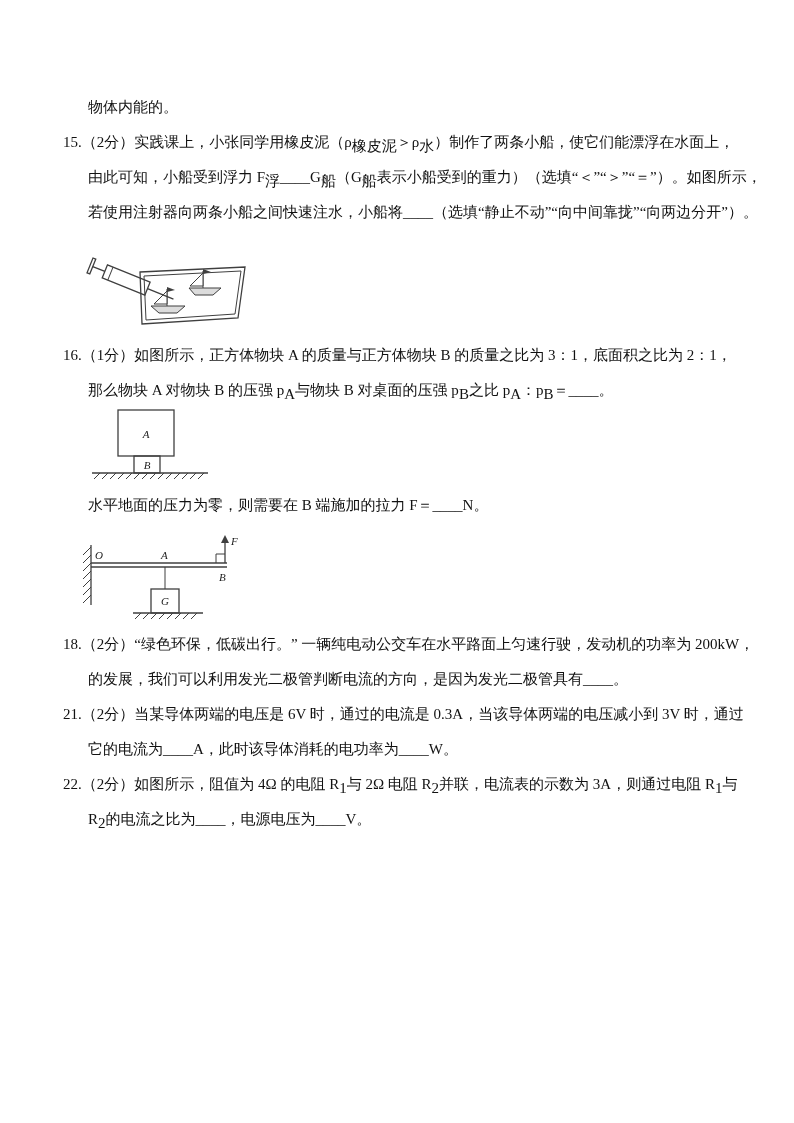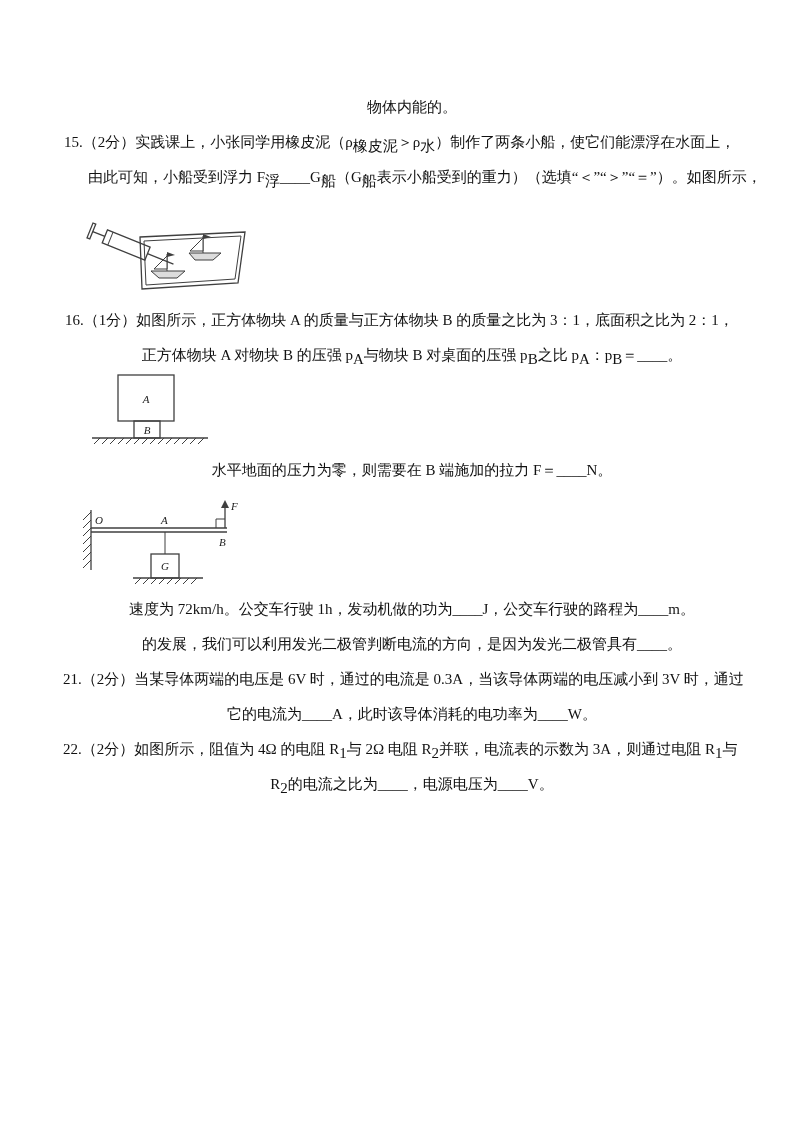--- a/index.html
+++ b/index.html
@@ -1,20 +1,20 @@
 <!DOCTYPE html>
 <html><head>
 <meta charset="utf-8">
 <style>
   html,body{margin:0;padding:0;}
   body{
     width:794px;height:1123px;background:#ffffff;overflow:hidden;
     font-family:"Liberation Serif","DejaVu Serif",serif;color:#111;
   }
-  .content{padding:90px 58px 0 63px;text-align:center;}
+  .content{padding:90px 58px 0 63px;}
   .line{font-size:15px;line-height:35px;height:35px;white-space:nowrap;}
   .indent{padding-left:25px;}
   .sub{font-size:15px;vertical-align:-4px;}
   .figure{position:relative;}
   .fig15{margin:18px 0 0 22px;width:185px;height:90px;}
   .fig16{margin:0 0 8px 27px;width:120px;height:72px;}
   .fig17{margin:10px 0 2px 12px;width:170px;height:92px;}
   svg{display:block;}
   .stroke{fill:none;stroke:#3f3f3f;stroke-width:1.3;}
   .thin{fill:none;stroke:#3f3f3f;stroke-width:1;}
@@ -26,20 +26,21 @@
 </style>
 </head>
 <body>
 
 <div class="content">
 
   <div class="line indent"><span>物体内能的。</span></div>
 
   <div class="line"><span>15.（2分）实践课上，小张同学用橡皮泥（ρ</span><span class="sub">橡皮泥</span><span>＞ρ</span><span class="sub">水</span><span>）制作了两条小船，使它们能漂浮在水面上，</span></div>
   <div class="line indent"><span>由此可知，小船受到浮力 F</span><span class="sub">浮</span><span>____G</span><span class="sub">船</span><span>（G</span><span class="sub">船</span><span>表示小船受到的重力）（选填“＜”“＞”“＝”）。如图所示，</span></div>
+  <div class="line indent"><span>若使用注射器向两条小船之间快速注水，小船将____（选填“静止不动”“向中间靠拢”“向两边分开”）。</span></div>
 
   <div class="figure fig15">
     <svg width="185" height="90" viewBox="0 0 185 90">
       <g>
         <path class="stroke" d="M55 24 L160 19 L153 70 L57 76 Z"></path>
         <path class="thin" d="M59 28 L156 23 L150 66 L61 72 Z"></path>
       </g>
       <g>
         <path class="fillhull" d="M104 40 L136 40 L128 47 L110 47 Z"></path>
         <line class="thin" x1="118" y1="40" x2="118" y2="23"></line>
@@ -56,21 +57,21 @@
         <rect class="stroke" x="0" y="0" width="3" height="16"></rect>
         <line class="stroke" x1="3" y1="8" x2="16" y2="8"></line>
         <rect class="stroke" x="16" y="1" width="46" height="14"></rect>
         <line class="thin" x1="22" y1="1" x2="22" y2="15"></line>
         <line class="stroke" x1="62" y1="8" x2="90" y2="8"></line>
       </g>
     </svg>
   </div>
 
   <div class="line"><span>16.（1分）如图所示，正方体物块 A 的质量与正方体物块 B 的质量之比为 3：1，底面积之比为 2：1，</span></div>
-  <div class="line indent"><span>正方体物块 A 对物块 B 的压强 p</span><span class="sub">A</span><span>与物块 B 对桌面的压强 p</span><span class="sub">B</span><span>之比 p</span><span class="sub">A</span><span>：p</span><span class="sub">B</span><span>＝____。</span></div>
+  <div class="line indent"><span>那么物块 A 对物块 B 的压强 p</span><span class="sub">A</span><span>与物块 B 对桌面的压强 p</span><span class="sub">B</span><span>之比 p</span><span class="sub">A</span><span>：p</span><span class="sub">B</span><span>＝____。</span></div>
 
   <div class="figure fig16">
     <svg width="120" height="72" viewBox="0 0 120 72">
       <rect class="stroke" x="28" y="2" width="56" height="46"></rect>
       <text class="figlabel" x="56" y="30" text-anchor="middle">A</text>
       <rect class="stroke" x="44" y="48" width="26" height="17"></rect>
       <text class="figlabel" x="57" y="61" text-anchor="middle">B</text>
       <line class="stroke" x1="2" y1="65" x2="118" y2="65"></line>
       <path class="thin" d="M10 65 l-6 6 M18 65 l-6 6 M26 65 l-6 6 M34 65 l-6 6 M42 65 l-6 6 M50 65 l-6 6 M58 65 l-6 6 M66 65 l-6 6 M74 65 l-6 6 M82 65 l-6 6 M90 65 l-6 6 M98 65 l-6 6 M106 65 l-6 6 M114 65 l-6 6"></path>
     </svg>
@@ -96,21 +97,21 @@
       <g>
         <line class="stroke" x1="150" y1="30" x2="150" y2="8"></line>
         <path class="flag" d="M146 10 L154 10 L150 2 Z"></path>
       </g>
       <text class="figlabel" x="156" y="12">F</text>
       <path class="thin" d="M141 30 L141 21 L150 21"></path>
       <text class="figlabel" x="144" y="48">B</text>
     </svg>
   </div>
 
-  <div class="line indent"><span>速度为 72km/h。公交车行驶 1h，发动机做的功为____J，公交车行驶的路程为____m。</span></div>
+  <div class="line"><span>18.（2分）“绿色环保，低碳出行。” 一辆纯电动公交车在水平路面上匀速行驶，发动机的功率为 200kW，</span></div>
 
 
   <div class="line indent"><span>的发展，我们可以利用发光二极管判断电流的方向，是因为发光二极管具有____。</span></div>
 
   <div class="line"><span>21.（2分）当某导体两端的电压是 6V 时，通过的电流是 0.3A，当该导体两端的电压减小到 3V 时，通过</span></div>
   <div class="line indent"><span>它的电流为____A，此时该导体消耗的电功率为____W。</span></div>
 
   <div class="line"><span>22.（2分）如图所示，阻值为 4Ω 的电阻 R</span><span class="sub">1</span><span>与 2Ω 电阻 R</span><span class="sub">2</span><span>并联，电流表的示数为 3A，则通过电阻 R</span><span class="sub">1</span><span>与</span></div>
   <div class="line indent"><span>R</span><span class="sub">2</span><span>的电流之比为____，电源电压为____V。</span></div>
 

